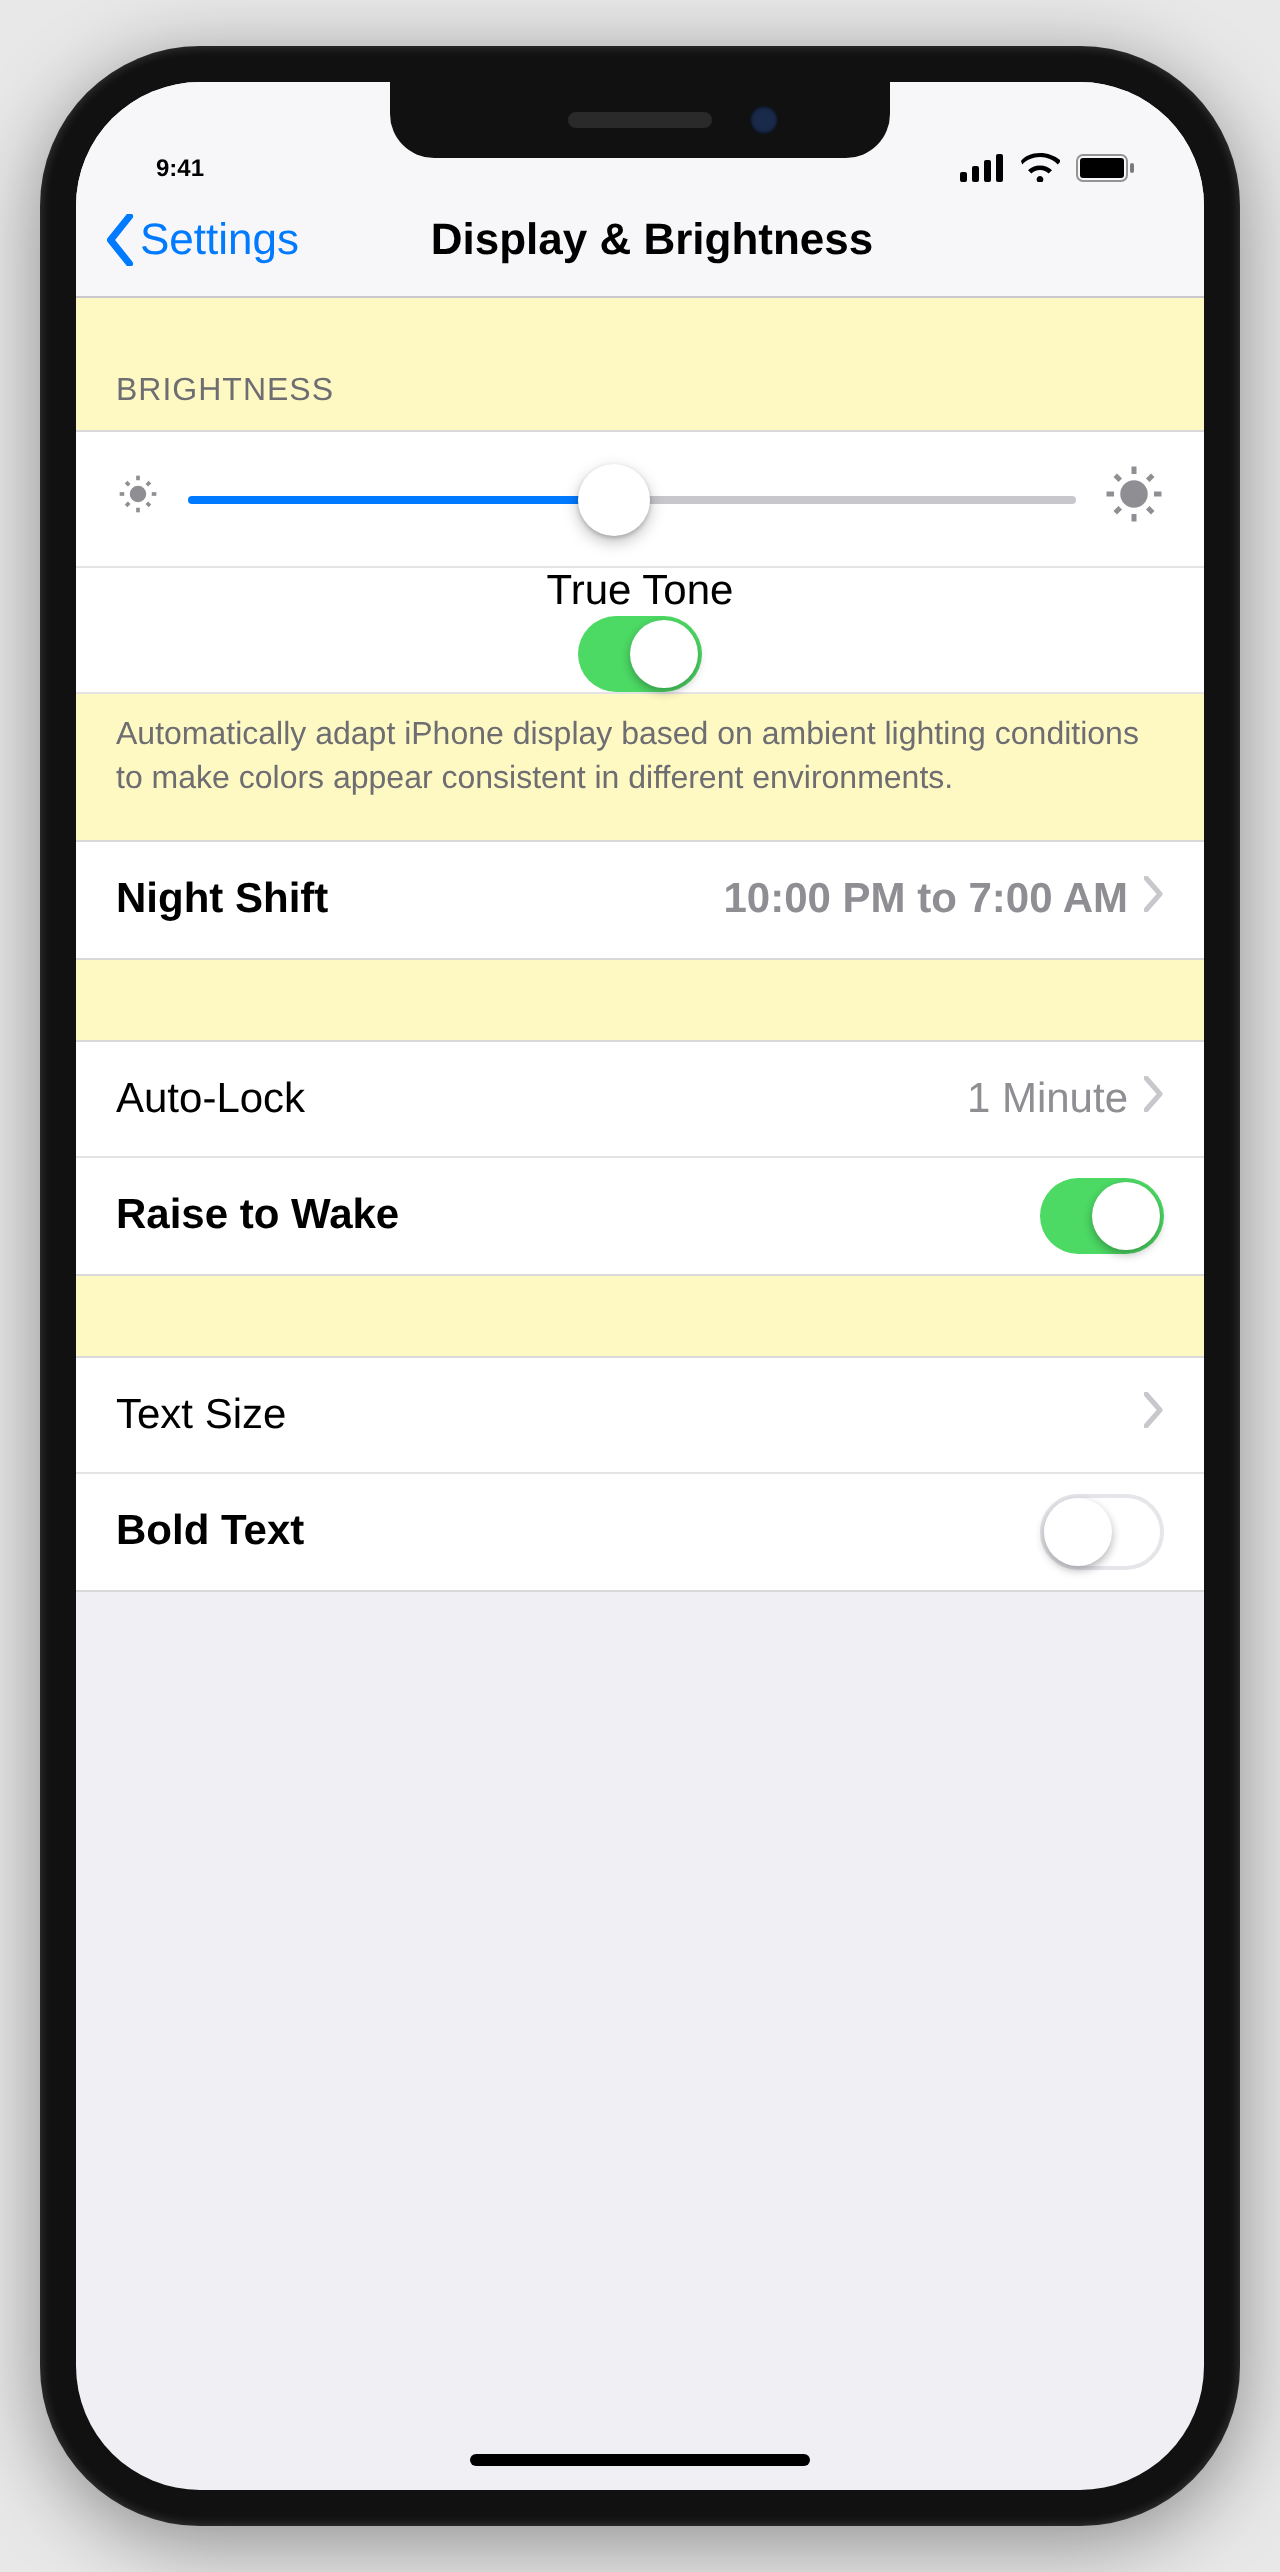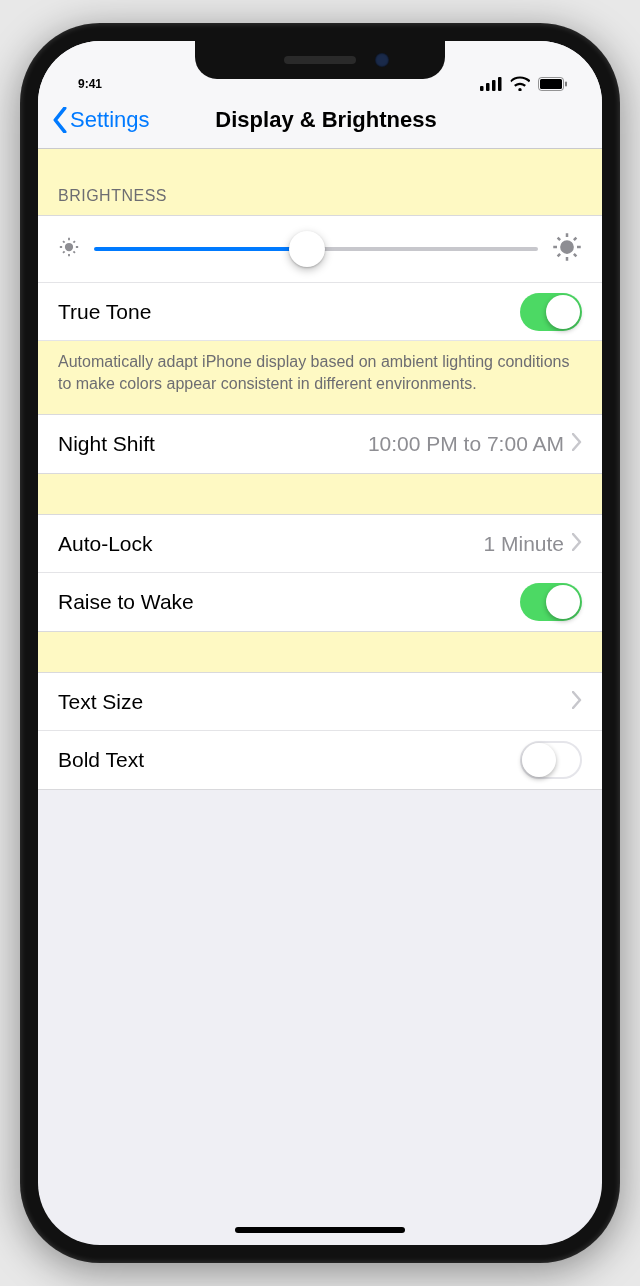--- a/index.html
+++ b/index.html
@@ -110,21 +110,21 @@
     padding: 0 20px;
     display:flex;
     align-items:center;
     border-bottom:1px solid #e4e4e7;
     font-size:21px;
     color:#000;
   }
   .cell:first-of-type { border-top:1px solid #d9d9dc; }
   .group { border-top:1px solid #d9d9dc; border-bottom:1px solid #d9d9dc; margin-bottom:0; }
   .group .cell { border-top:none; }
-  .group .cell:last-child { border-bottom:none; }
+  .group .cell:last-child { border-bottom:none;font-weight:bold; }
   .cell-label { flex:1; }
   .cell-value { color:#8e8e93; font-size:21px; margin-right:8px; }
   .chevron { color:#c7c7cc; }
   .footer-text {
     font-size:16px; color:#6d6d72; line-height:1.35;
     padding:10px 20px 20px 20px;
   }
   .group-gap { height:40px; }
   
   .slider-cell {
@@ -242,21 +242,21 @@
               <line x1="4" y1="12" x2="1" y2="12"></line>
               <line x1="23" y1="12" x2="20" y2="12"></line>
               <line x1="4.5" y1="4.5" x2="6.5" y2="6.5"></line>
               <line x1="17.5" y1="17.5" x2="19.5" y2="19.5"></line>
               <line x1="4.5" y1="19.5" x2="6.5" y2="17.5"></line>
               <line x1="17.5" y1="6.5" x2="19.5" y2="4.5"></line>
             </svg>
         </span>
       </div>
 
-      <div class="cell" style="border-top:none;">
+      <div class="cell" style="border-top:none;flex-direction:column;">
         <span class="cell-label">True Tone</span>
         <div class="switch on">
             <div class="knob"></div>
           </div>
       </div>
 
       <div class="footer-text">Automatically adapt iPhone display based on ambient lighting conditions to make colors appear consistent in different environments.</div>
 
       <div class="group">
         <div class="cell">

